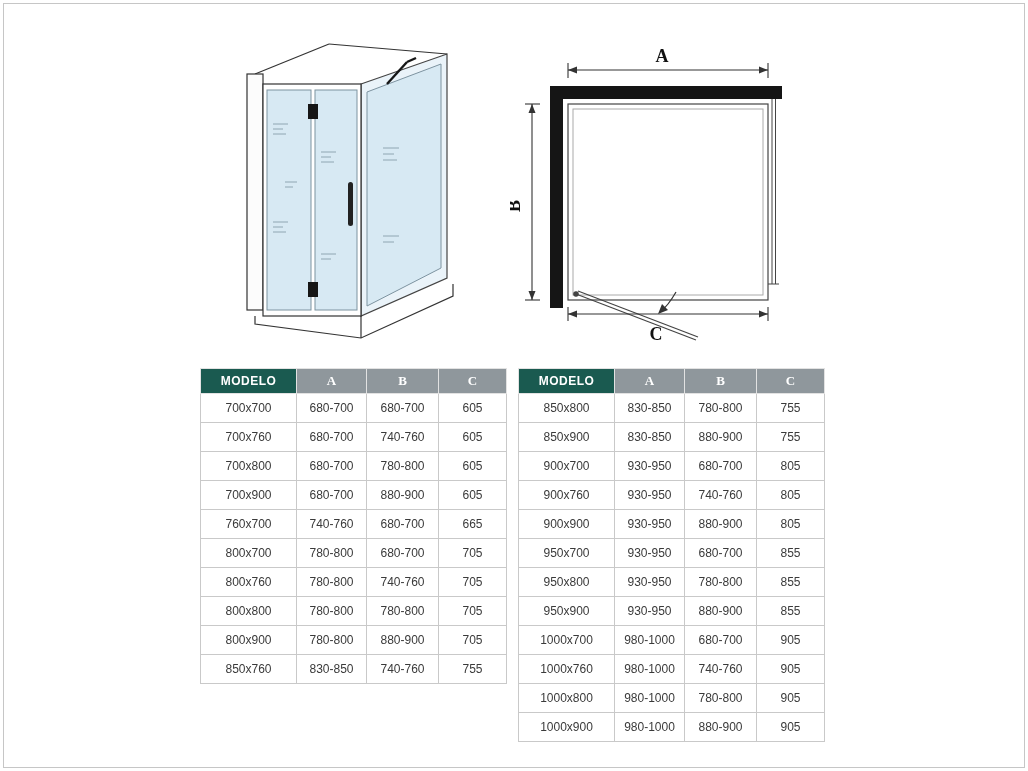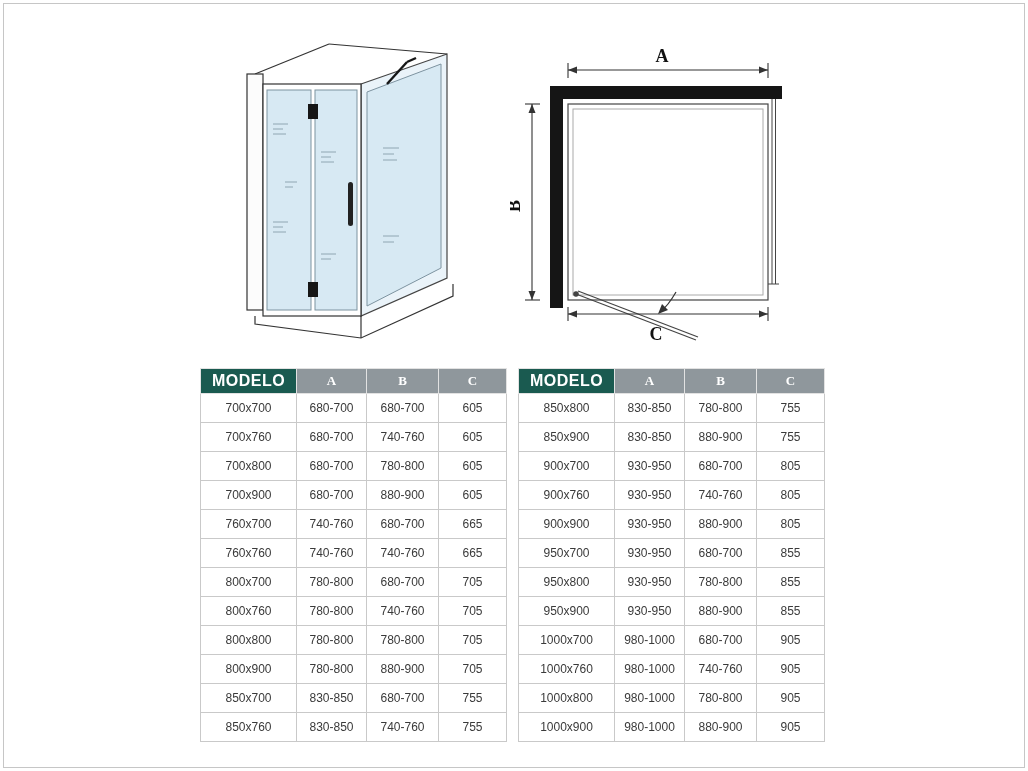--- a/index.html
+++ b/index.html
@@ -14,21 +14,21 @@
   #svg-plan{position:absolute;left:510px;top:48px;}
 
   table{
     position:absolute;top:368px;border-collapse:collapse;table-layout:fixed;
     background:#fff;
   }
   #table-left{left:200px;width:306px;}
   #table-right{left:518px;width:306px;}
 
   th{
-    height:22px;font-size:16px;color:#ffffff;font-weight:bold;
+    height:22px;font-size:12px;color:#ffffff;font-weight:bold;
     border:1px solid #e2e2e2;text-align:center;vertical-align:middle;
   }
   th.th-modelo{background:#1a5a50;letter-spacing:.5px;}
   th.th-dim{background:#8f979c;font-family:"Liberation Serif",serif;font-size:13px;}
   td{
     height:26px;font-size:12px;color:#3a3a3a;text-align:center;
     vertical-align:middle;border:1px solid #c9c9c9;background:#fff;
   }
 
   .dim-label{
@@ -166,26 +166,20 @@
           <td>880-900</td>
           <td>605</td>
         </tr>
         <tr>
           <td>760x700</td>
           <td>740-760</td>
           <td>680-700</td>
           <td>665</td>
         </tr>
         <tr>
-          <td>760x760</td>
-          <td>740-760</td>
-          <td>740-760</td>
-          <td>665</td>
-        </tr>
-        <tr>
           <td>800x700</td>
           <td>780-800</td>
           <td>680-700</td>
           <td>705</td>
         </tr>
         <tr>
           <td>800x760</td>
           <td>780-800</td>
           <td>740-760</td>
           <td>705</td>
@@ -194,26 +188,20 @@
           <td>800x800</td>
           <td>780-800</td>
           <td>780-800</td>
           <td>705</td>
         </tr>
         <tr>
           <td>800x900</td>
           <td>780-800</td>
           <td>880-900</td>
           <td>705</td>
-        </tr>
-        <tr>
-          <td>850x700</td>
-          <td>830-850</td>
-          <td>680-700</td>
-          <td>755</td>
         </tr>
         <tr>
           <td>850x760</td>
           <td>830-850</td>
           <td>740-760</td>
           <td>755</td>
         </tr>
       </tbody>
   </table>
 

